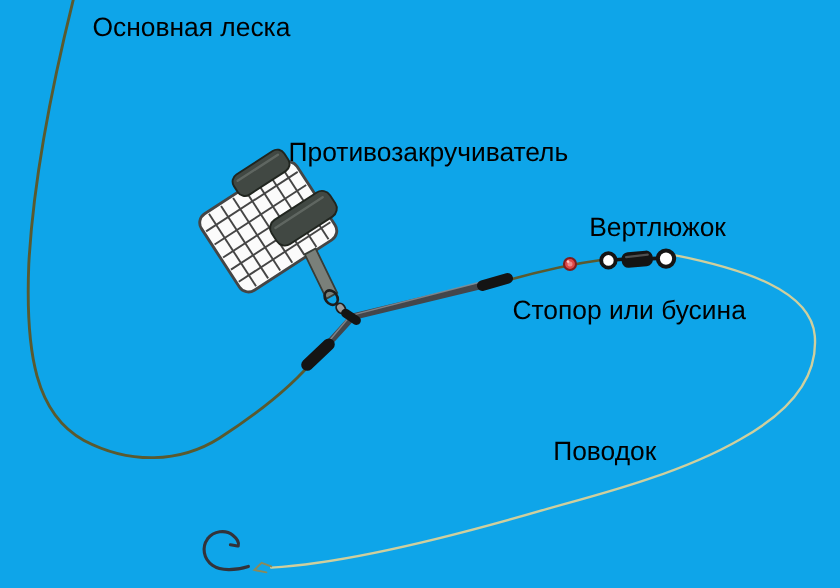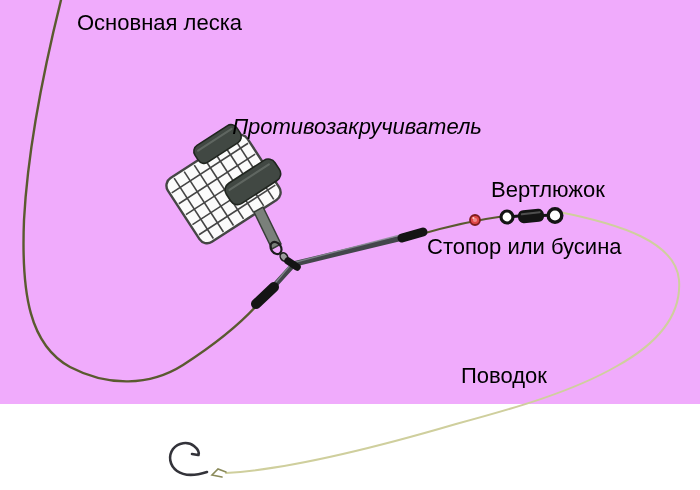--- a/index.html
+++ b/index.html
@@ -4,33 +4,33 @@
 <style>
   html, body { margin: 0; padding: 0; }
   body {
     width: 700px; height: 490px;
     background: #ffffff;
     font-family: "Liberation Sans", sans-serif;
     overflow: hidden;
   }
   #stage {
     position: relative;
-    width: 700px; height: 404px;
-    background: #f0abfc;
+    width: 700px; height: 490px;
+    background: #0ea5e9;
   }
   #rig-svg { position: absolute; left: 0; top: 0; }
   .diagram-label {
     position: absolute;
     color: #000000;
     font-size: 22px;
     line-height: 26px;
     white-space: nowrap;
     letter-spacing: 0px;
   }
-  .label-center { text-align: center; white-space: normal; font-style: italic; }
+  .label-center { text-align: center; white-space: normal; }
 </style>
 </head>
 <body>
 
 <div id="stage">
 
   <svg id="rig-svg" width="700" height="490" viewBox="0 0 700 490">
 
     <path d="M 62,-4 C 46,60 28,145 24,220 C 21,295 30,345 70,367 C 108,387 150,386 183,365 C 214,345 243,323 264,297" fill="none" stroke-width="2.4" stroke-linecap="round" stroke="#5a5a2f"></path>
 
@@ -94,16 +94,16 @@
   </svg>
 
   <div class="diagram-label" style="left:77px; top:10px;">Основная леска</div>
 
   <div class="diagram-label label-center" style="left:222px; top:114px; width:270px;">
     <div>Противозакручиватель</div>
   </div>
 
   <div class="diagram-label" style="left:491px; top:177px;">Вертлюжок</div>
 
-  <div class="diagram-label" style="left:427px; top:234px;text-align:right;">Стопор или бусина</div>
+  <div class="diagram-label" style="left:427px; top:246px;text-align:right;">Стопор или бусина</div>
 
   <div class="diagram-label" style="left:461px; top:363px;text-align:right;">Поводок</div>
 </div>
 
 </body></html>

